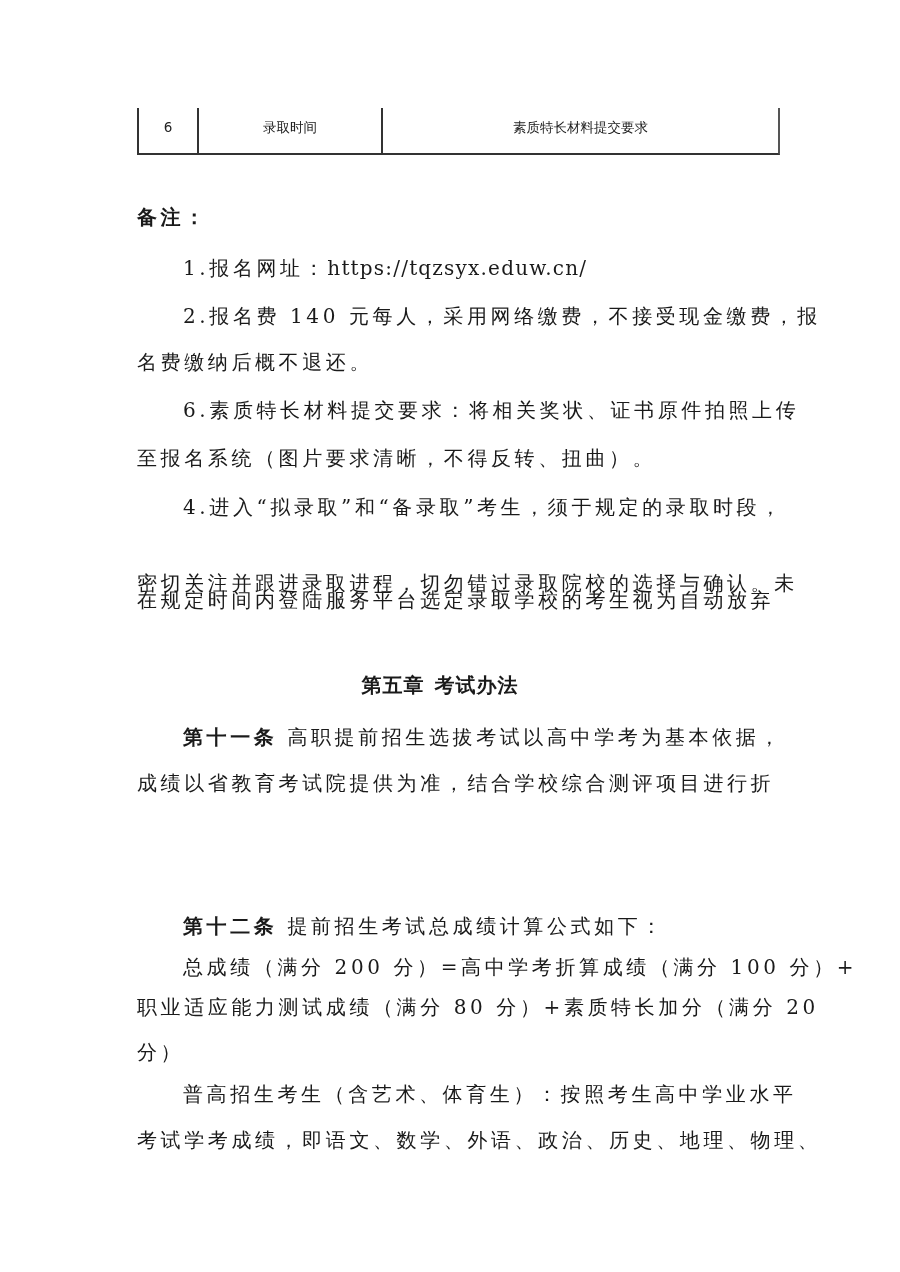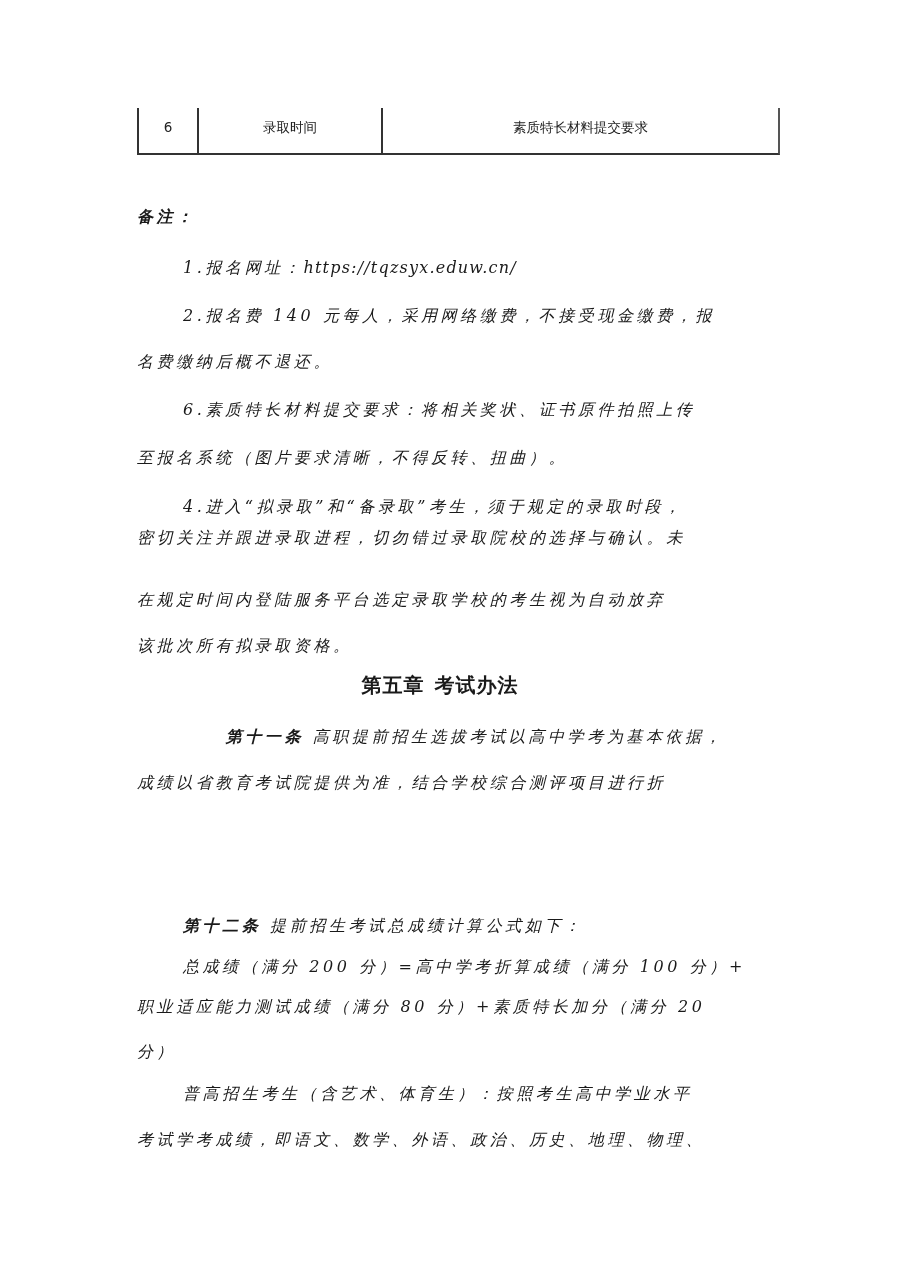--- a/index.html
+++ b/index.html
@@ -45,25 +45,24 @@
       height: 100%;
     }
     .tbl .c1 { width: 60px; border-right: 2px solid #333; }
     .tbl .c2 { width: 184px; border-right: 2px solid #333; }
     .tbl .c3 { flex: 1; }
 
     .line {
       position: absolute;
       left: 137px;
       width: 630px;
-      font-size: 16px;
+      font-size: 20px;
       line-height: 24px;
       white-space: nowrap;
       letter-spacing: 3.6px;
-      font-style: italic;
     }
     .indent { padding-left: 46px; box-sizing: border-box; }
     .bold { font-weight: bold; }
     .heading {
       position: absolute;
       left: 0;
       width: 880px;
       text-align: center;
       font-size: 20px;
       line-height: 24px;
@@ -90,23 +89,22 @@
     <span>1.报名网址：</span><span class="mono">https://tqzsyx.eduw.cn/</span>
   </div>
 
   <div class="line indent" style="top:304px;">2.报名费 140 元每人，采用网络缴费，不接受现金缴费，报</div>
   <div class="line" style="top:350px;">名费缴纳后概不退还。</div>
 
   <div class="line indent" style="top:398px;">6.素质特长材料提交要求：将相关奖状、证书原件拍照上传</div>
   <div class="line" style="top:446px;">至报名系统（图片要求清晰，不得反转、扭曲）。</div>
 
   <div class="line indent" style="top:495px;">4.进入“拟录取”和“备录取”考生，须于规定的录取时段，</div>
-  <div class="line" style="top:526px;">密切关注并跟进录取进程，切勿错过录取院校的选择与确认。未</div>
+  <div class="line" style="top:571px;">密切关注并跟进录取进程，切勿错过录取院校的选择与确认。未</div>
   <div class="line" style="top:588px;">在规定时间内登陆服务平台选定录取学校的考生视为自动放弃</div>
-  <div class="line" style="top:634px;">该批次所有拟录取资格。</div>
 
   <div class="heading" style="top:673px;">
     <span>第五章</span><span class="gap"></span><span>考试办法</span>
   </div>
 
   <div class="line indent" style="top:725px;text-align:center;">
     <span class="bold">第十一条</span>&nbsp;<span>高职提前招生选拔考试以高中学考为基本依据，</span>
   </div>
   <div class="line" style="top:771px;">成绩以省教育考试院提供为准，结合学校综合测评项目进行折</div>
 

